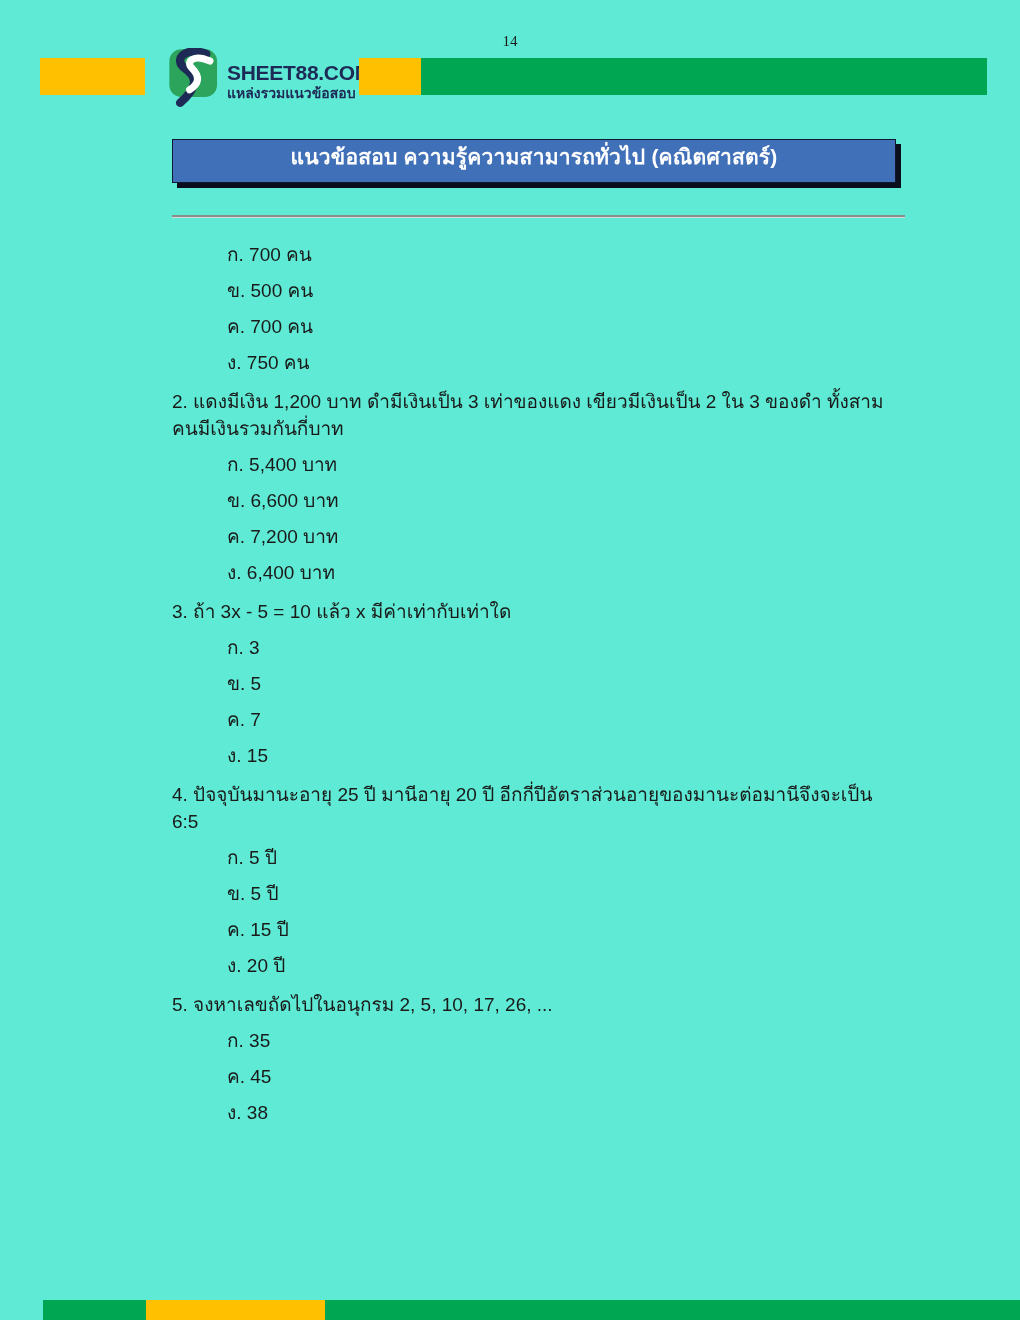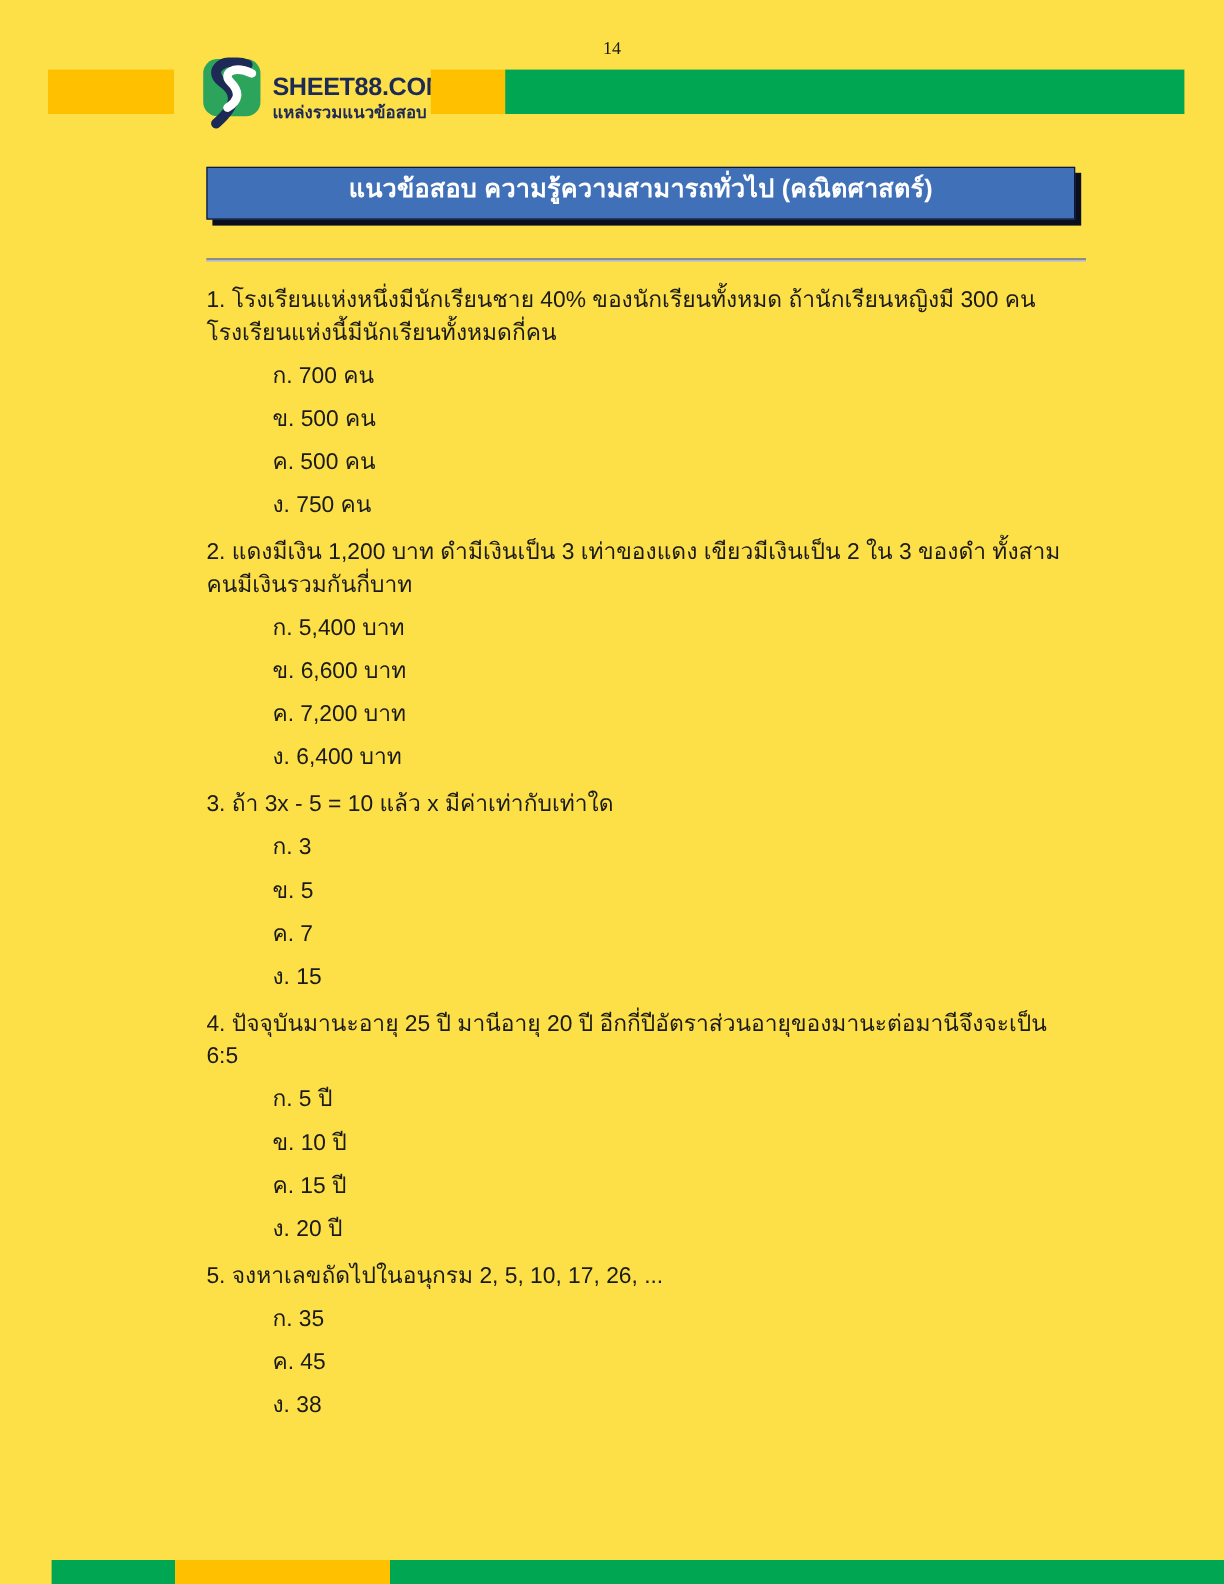--- a/index.html
+++ b/index.html
@@ -1,19 +1,19 @@
 <!DOCTYPE html>
 <html><head>
 <meta charset="utf-8">
 <style>
   html,body{margin:0;padding:0;background:#ffffff;}
   .page{
     position:relative;
     width:1020px;height:1320px;
-    background:#fde047;
+    background:#5eead4;
     font-family:"Liberation Sans","DejaVu Sans",sans-serif;
     color:#1a1a1a;
     overflow:hidden;
   }
   
   .page-number{
     position:absolute;top:33px;left:0;width:1020px;
     text-align:center;font-family:"Liberation Serif","DejaVu Serif",serif;
     font-size:15px;color:#1a1a1a;
   }
@@ -84,25 +84,24 @@
 
   <div class="banner">
     <span class="banner-title">แนวข้อสอบ ความรู้ความสามารถทั่วไป (คณิตศาสตร์)</span>
   </div>
 
   <div class="divider"></div>
 
   <div class="content">
 
     <div class="question">
-      <p class="question-text">1. โรงเรียนแห่งหนึ่งมีนักเรียนชาย 40% ของนักเรียนทั้งหมด ถ้านักเรียนหญิงมี 300 คน โรงเรียนแห่งนี้มีนักเรียนทั้งหมดกี่คน</p>
       <div class="choices">
         <div class="choice">ก. 700 คน</div>
         <div class="choice">ข. 500 คน</div>
-        <div class="choice">ค. 500 คน</div>
+        <div class="choice">ค. 700 คน</div>
         <div class="choice">ง. 750 คน</div>
       </div>
     </div>
 
     <div class="question">
       <p class="question-text">2. แดงมีเงิน 1,200 บาท ดำมีเงินเป็น 3 เท่าของแดง เขียวมีเงินเป็น 2 ใน 3 ของดำ ทั้งสามคนมีเงินรวมกันกี่บาท</p>
       <div class="choices">
         <div class="choice">ก. 5,400 บาท</div>
         <div class="choice">ข. 6,600 บาท</div>
         <div class="choice">ค. 7,200 บาท</div>
@@ -117,21 +116,21 @@
         <div class="choice">ข. 5</div>
         <div class="choice">ค. 7</div>
         <div class="choice">ง. 15</div>
       </div>
     </div>
 
     <div class="question">
       <p class="question-text">4. ปัจจุบันมานะอายุ 25 ปี มานีอายุ 20 ปี อีกกี่ปีอัตราส่วนอายุของมานะต่อมานีจึงจะเป็น 6:5</p>
       <div class="choices">
         <div class="choice">ก. 5 ปี</div>
-        <div class="choice">ข. 10 ปี</div>
+        <div class="choice">ข. 5 ปี</div>
         <div class="choice">ค. 15 ปี</div>
         <div class="choice">ง. 20 ปี</div>
       </div>
     </div>
 
     <div class="question">
       <p class="question-text">5. จงหาเลขถัดไปในอนุกรม 2, 5, 10, 17, 26, ...</p>
       <div class="choices">
         <div class="choice">ก. 35</div>
         <div class="choice">ค. 45</div>

